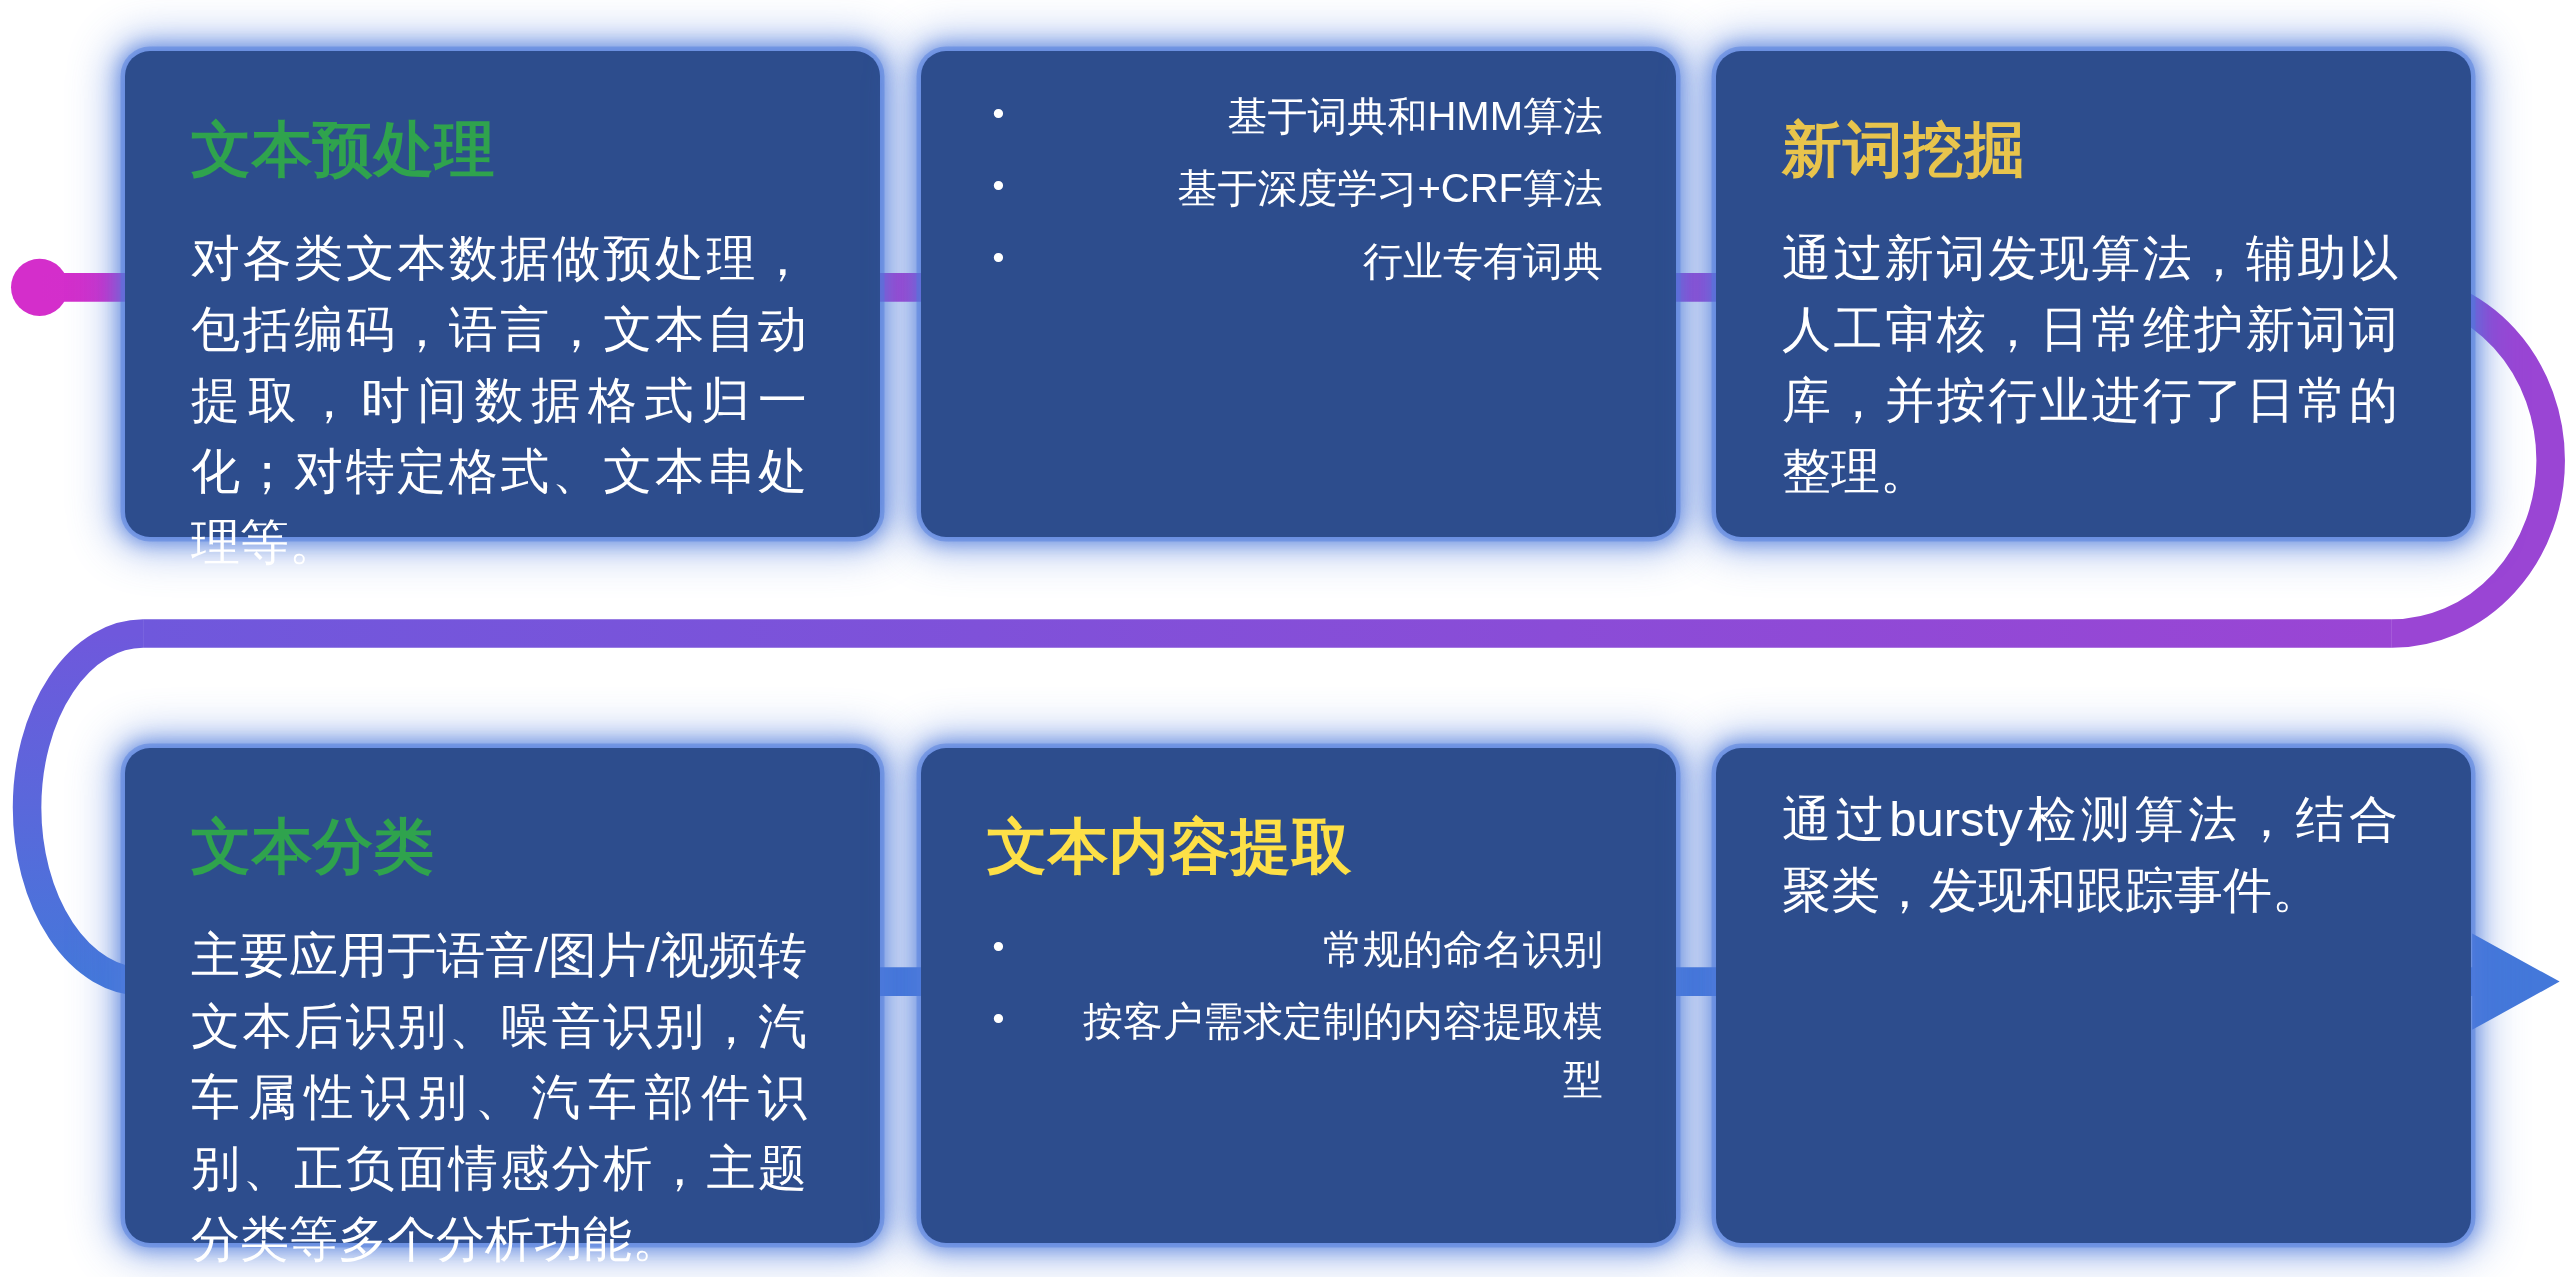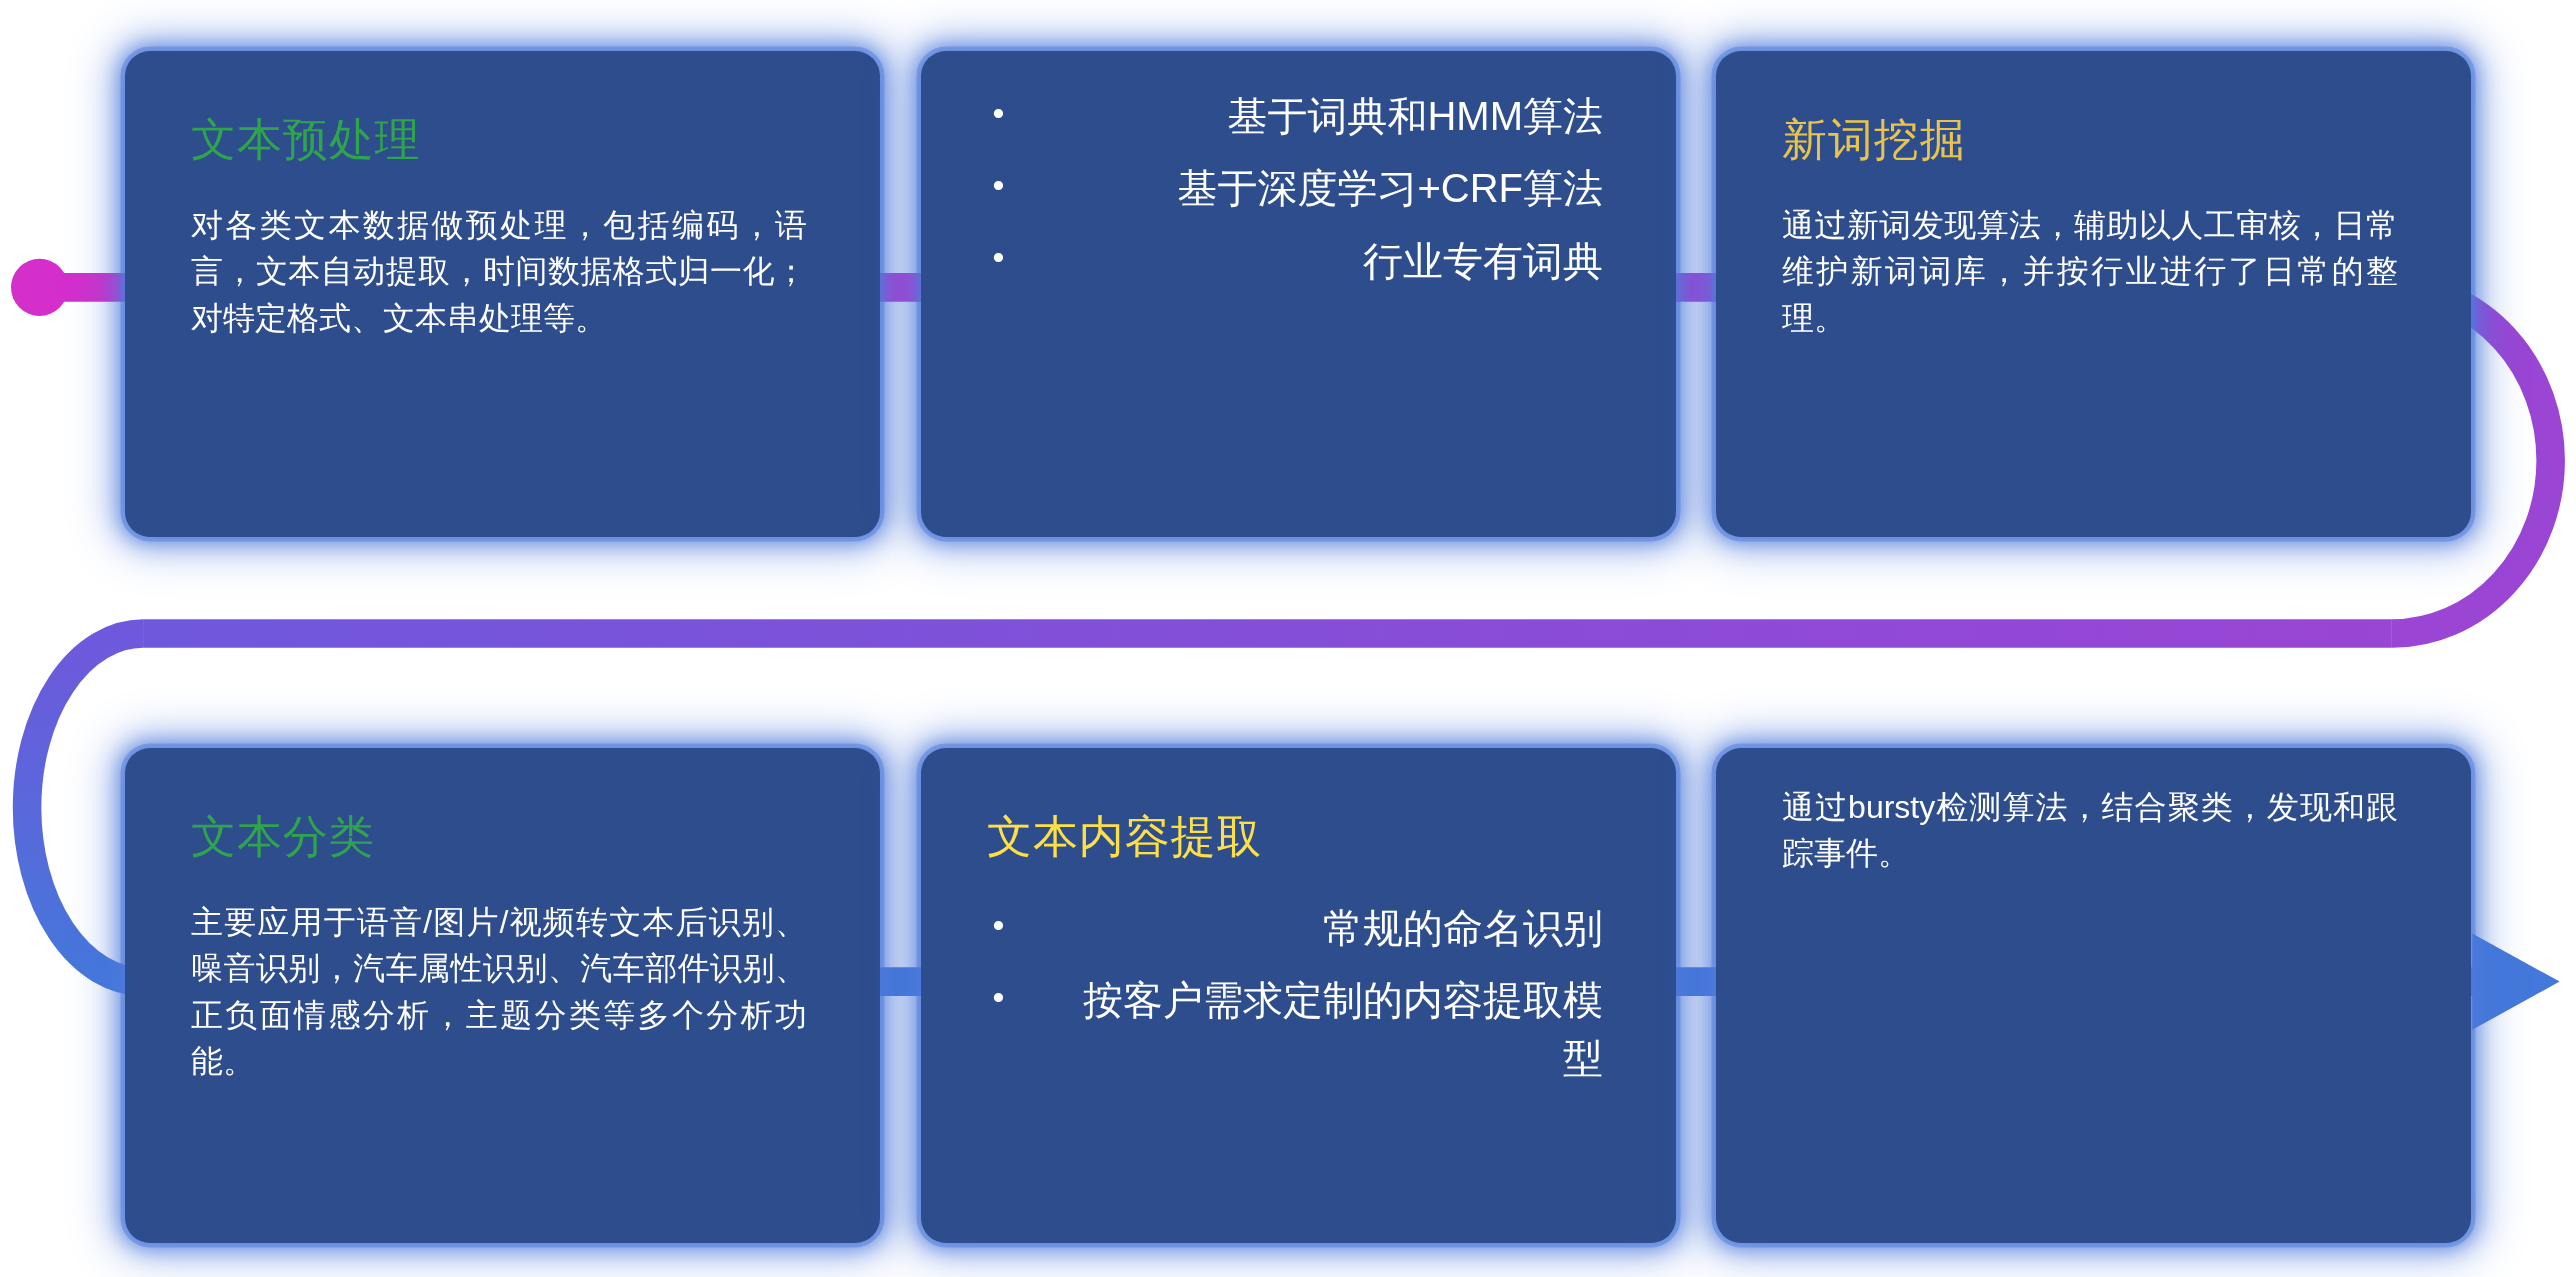--- a/index.html
+++ b/index.html
@@ -30,28 +30,28 @@
       0 0 0 4.5px rgba(77,122,219,.45),
       0 0 19.6px 5.4px rgba(77,122,219,.75),
       0 0 41px 14.3px rgba(77,122,219,.45);
   }
   .row1{top:51px;height:486px;}
   .row2{top:748px;height:495px;}
   .col1{left:125px;}
   .col2{left:921px;}
   .col3{left:1716px;}
   .card-title{
-    font-size:45px;
-    font-weight:400;
+    font-size:60px;
+    font-weight:700;
     letter-spacing:0.9px;
     margin:23px 0 32px 0;
   }
   .card-body{
     color:var(--body-text);
-    font-size:32px;
+    font-size:49px;
     line-height:1.45;
     text-align:justify;
   }
   ul.card-bullets{
     list-style:none;
     margin:0;padding:0;text-align:right;
   }
   ul.card-bullets li{
     position:relative;
     color:var(--body-text);

